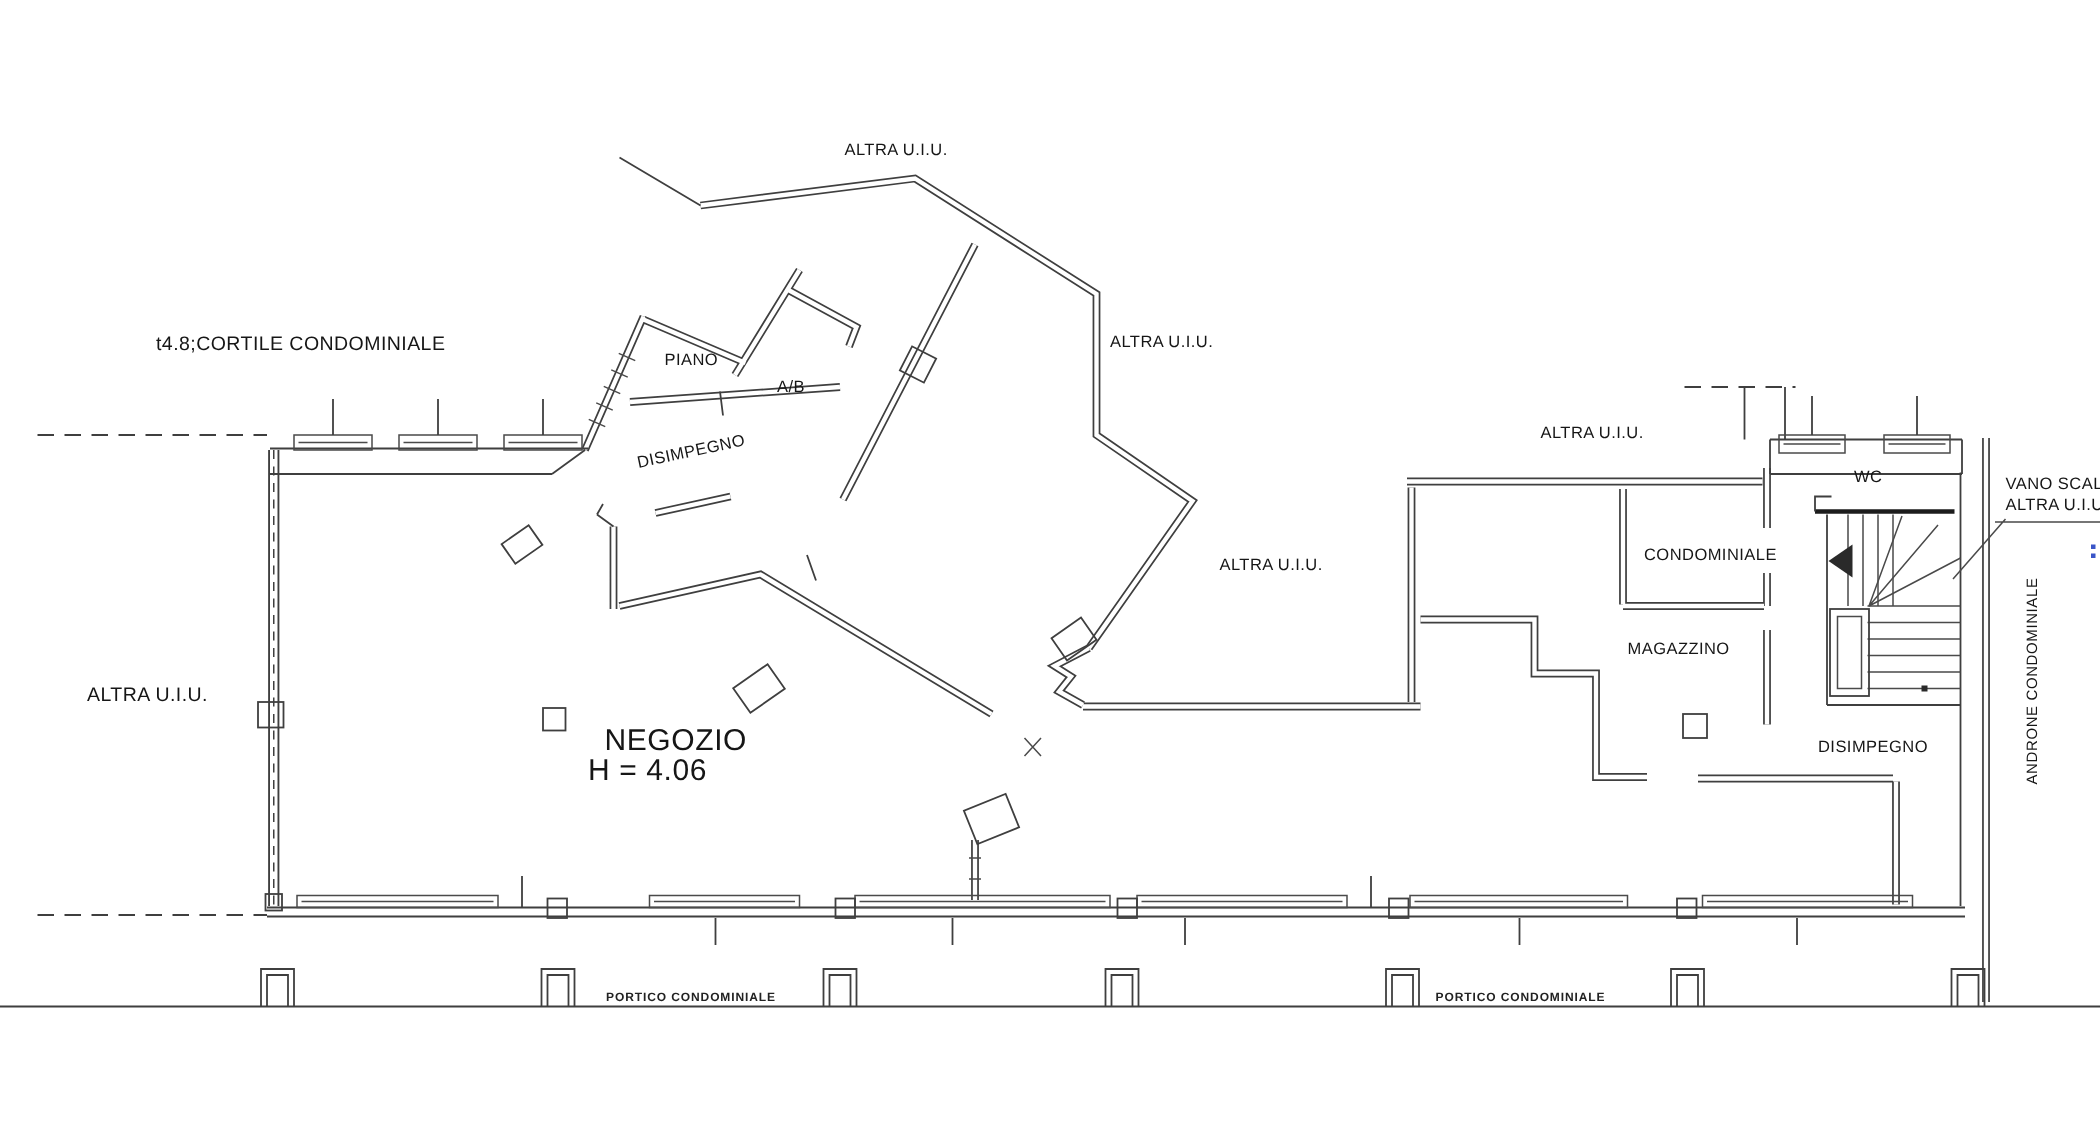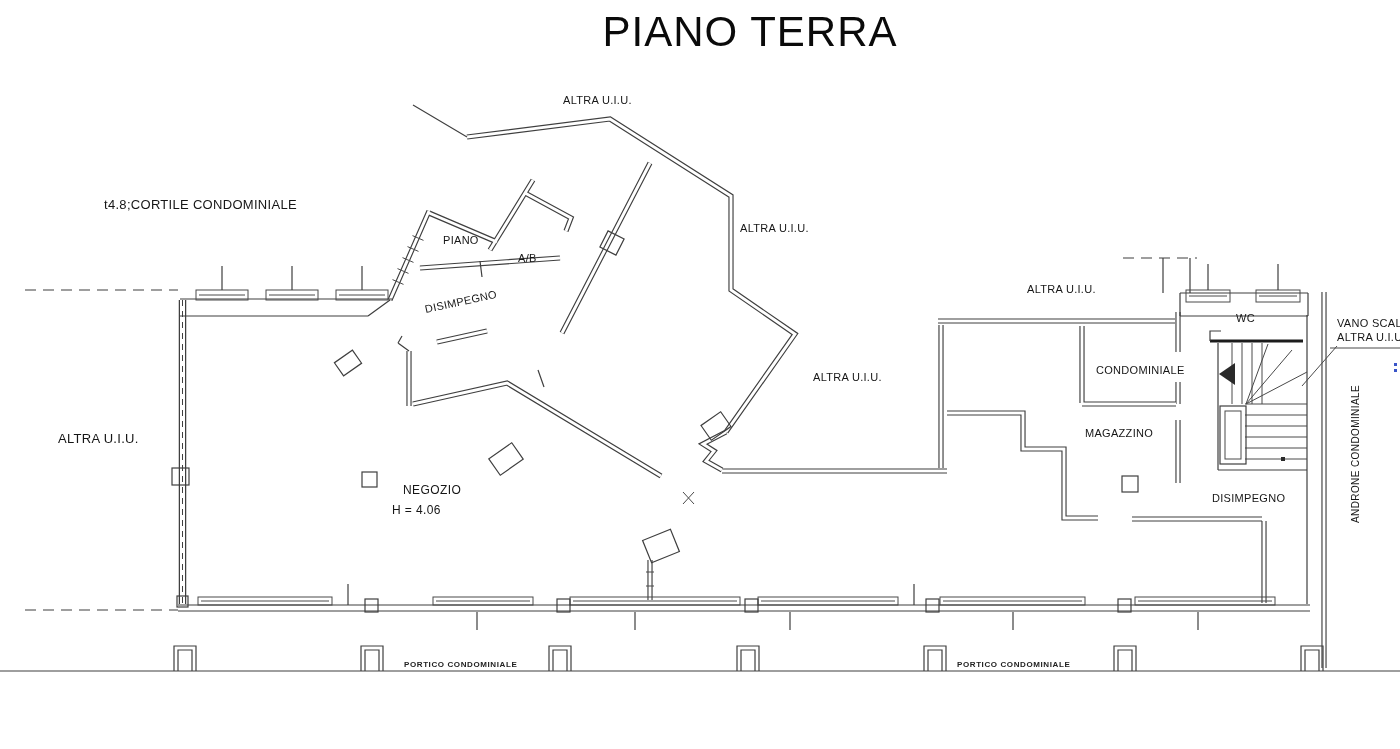--- a/index.html
+++ b/index.html
@@ -1,22 +1,22 @@
 <!DOCTYPE html>
 <html><head>
 <meta charset="utf-8">
 <style>
   html,body{margin:0;padding:0;background:#fff;}
   #plan-root{position:relative;width:1400px;height:749px;background:#fff;overflow:hidden;
              font-family:"Liberation Sans","DejaVu Sans",sans-serif;color:#111;}
   #plan-title{position:absolute;left:750px;top:8px;transform:translateX(-50%);
               font-size:42px;letter-spacing:1px;white-space:nowrap;color:#0a0a0a;}
   .lbl{position:absolute;font-size:11px;white-space:nowrap;color:#161616;letter-spacing:.3px;}
-  .lbl-md{font-size:13px;}
-  .lbl-lg{font-size:12px;letter-spacing:.4px;}
+  .lbl-md{font-size:13px;margin-top:24px;}
+  .lbl-lg{font-size:20px;letter-spacing:.4px;}
   .lbl-sm{font-size:8px;font-weight:bold;letter-spacing:.6px;color:#222;margin-top:16px;}
   .rot-disimpegno{transform:rotate(-12deg);transform-origin:left center;}
   .rot-vert{transform:rotate(-90deg);transform-origin:0 0;font-size:10px;letter-spacing:.4px;}
   svg{position:absolute;left:0;top:0;}
   .w5{fill:none;stroke:#3f3f3f;stroke-width:5.2;}
   .w3{fill:none;stroke:#ffffff;stroke-width:2.9;}
   .w7{fill:none;stroke:#3f3f3f;stroke-width:7.5;}
   .w45{fill:none;stroke:#ffffff;stroke-width:5;}
   .sl{fill:none;stroke:#3f3f3f;stroke-width:1.2;}
   .sl1{fill:none;stroke:#4a4a4a;stroke-width:1;}
@@ -183,21 +183,20 @@
         </g>
       <path class="sl" d="M480,261 L482,277 M538,370 L544,387"></path>
       <path class="sl" d="M409,351 L398,343 M398,343 L402,336"></path>
       <path class="sl1" d="M683,492 L694,504 M694,492 L683,504"></path>
       <path class="sl1" d="M646,572 L654,572 M646,586 L654,586"></path>
       <rect class="blue" x="1394" y="363" width="3" height="3"></rect>
       <rect class="blue" x="1394" y="369" width="3" height="3"></rect>
     </g>
   </svg>
 
-  <div id="plan-title">PIANO TERRA</div>
 
   <span class="lbl" style="left:563px;top:94px">ALTRA U.I.U.</span>
   <span class="lbl lbl-md" style="left:104px;top:197px">t4.8;CORTILE CONDOMINIALE</span>
   <span class="lbl" style="left:443px;top:234px">PIANO</span>
   <span class="lbl" style="left:518px;top:252px">A/B</span>
   <span class="lbl rot-disimpegno" style="left:425px;top:303px">DISIMPEGNO</span>
   <span class="lbl" style="left:740px;top:222px">ALTRA U.I.U.</span>
   <span class="lbl" style="left:813px;top:371px">ALTRA U.I.U.</span>
   <span class="lbl" style="left:1027px;top:283px">ALTRA U.I.U.</span>
   <span class="lbl" style="left:1096px;top:364px">CONDOMINIALE</span>

